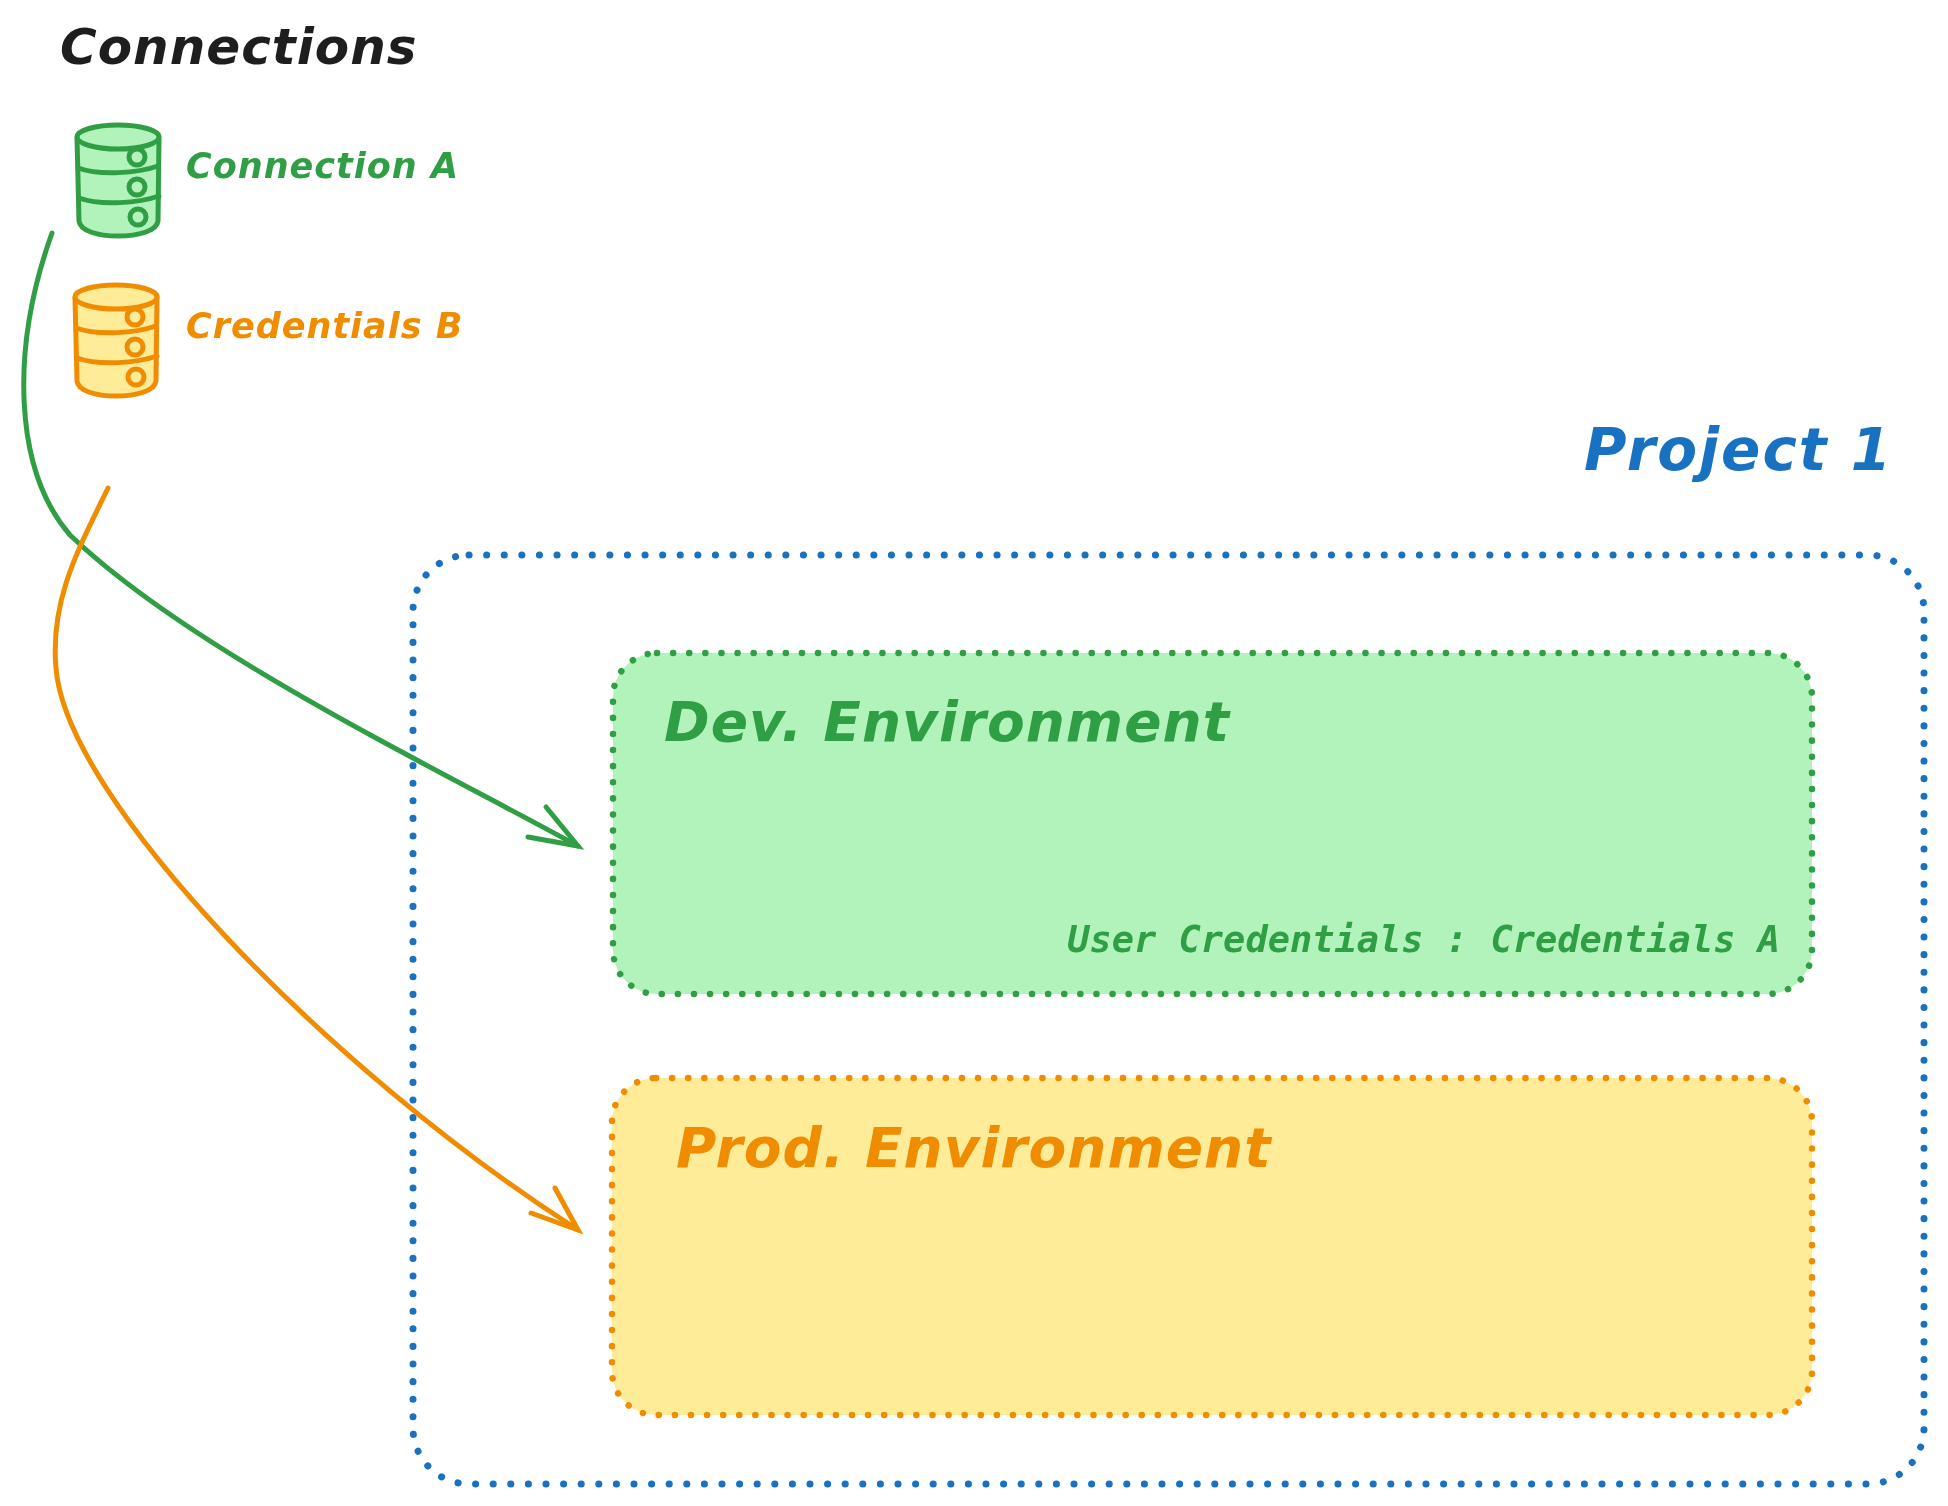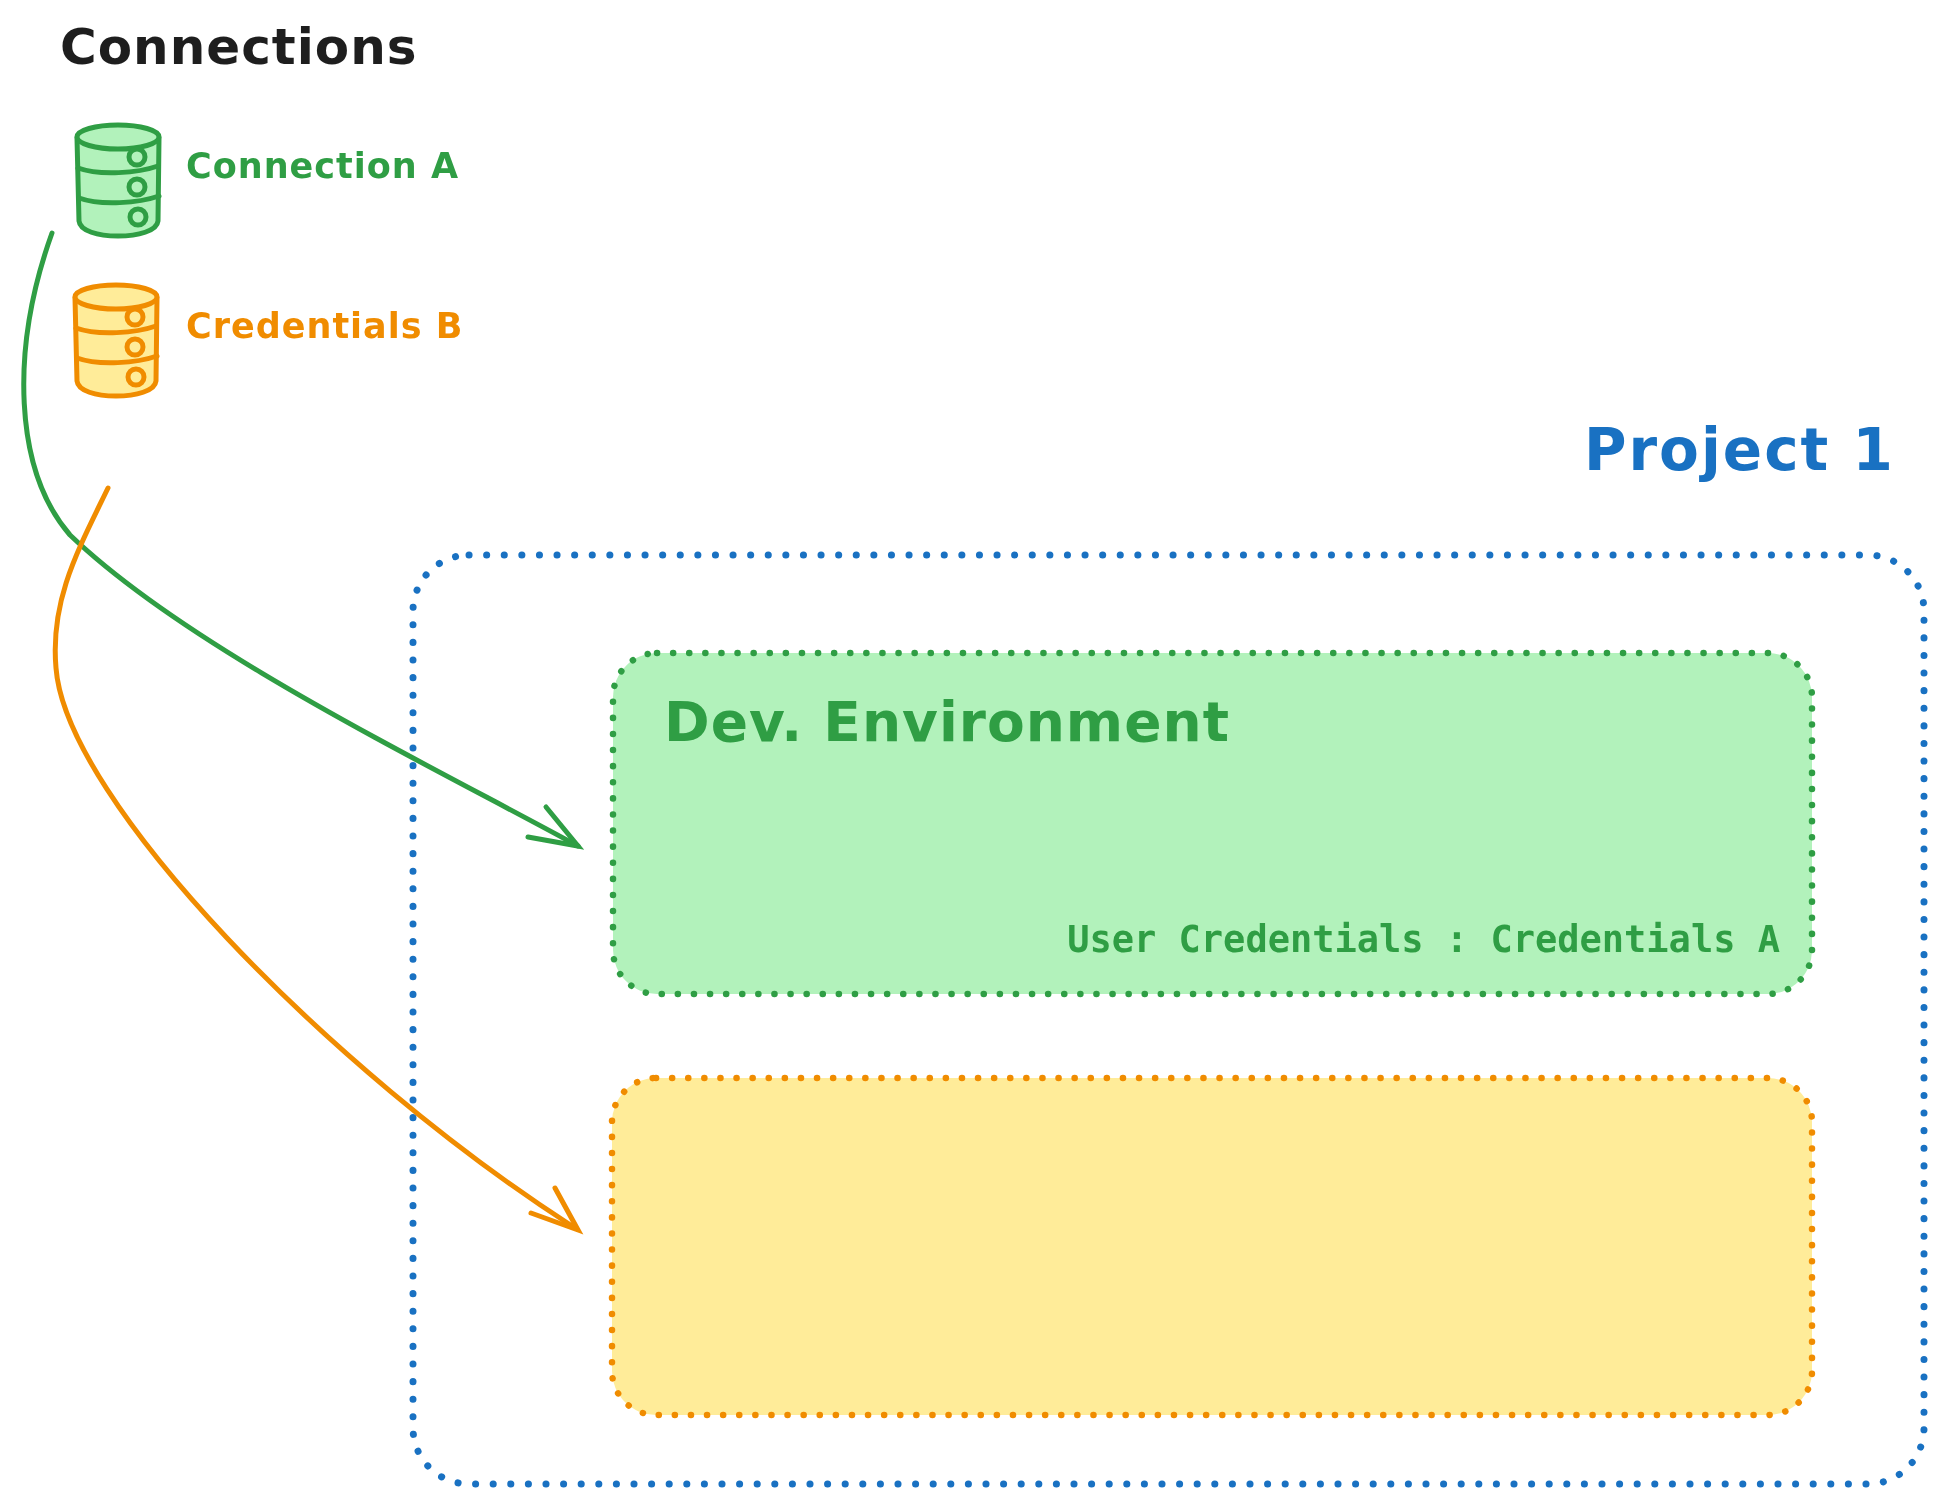--- a/index.html
+++ b/index.html
@@ -3,20 +3,21 @@
 <meta charset="utf-8">
 <style>
   html, body { margin: 0; padding: 0; background: #ffffff; }
   #canvas {
     position: relative;
     width: 1948px;
     height: 1506px;
     background: var(--background, #fff);
     overflow: hidden;
     font-family: "DejaVu Sans", sans-serif;
+    font-style: italic;
   }
   #scene-svg { position: absolute; left: 0; top: 0; z-index: 1; }
   .txt { position: absolute; z-index: 2; white-space: nowrap; }
 
   .diagram-title {
     left: 60px; top: 18px;
     font-size: 50px; font-weight: 700; letter-spacing: 1px;
     color: var(--ink);
   }
   .conn-label { font-size: 35px; font-weight: 600; letter-spacing: 1px; }
@@ -102,14 +103,15 @@
     </g>
   </svg>
 
   <div class="txt conn-label conn-b">Credentials B</div>
 
   <div class="txt project-label">Project 1</div>
 
   <div class="txt env-title env-title-dev">Dev. Environment</div>
   <div class="txt creds creds-dev">User Credentials : Credentials A</div>
 
+  <div class="txt env-title env-title-prod">Prod. Environment</div>
 
 </div>
 
 </body></html>

